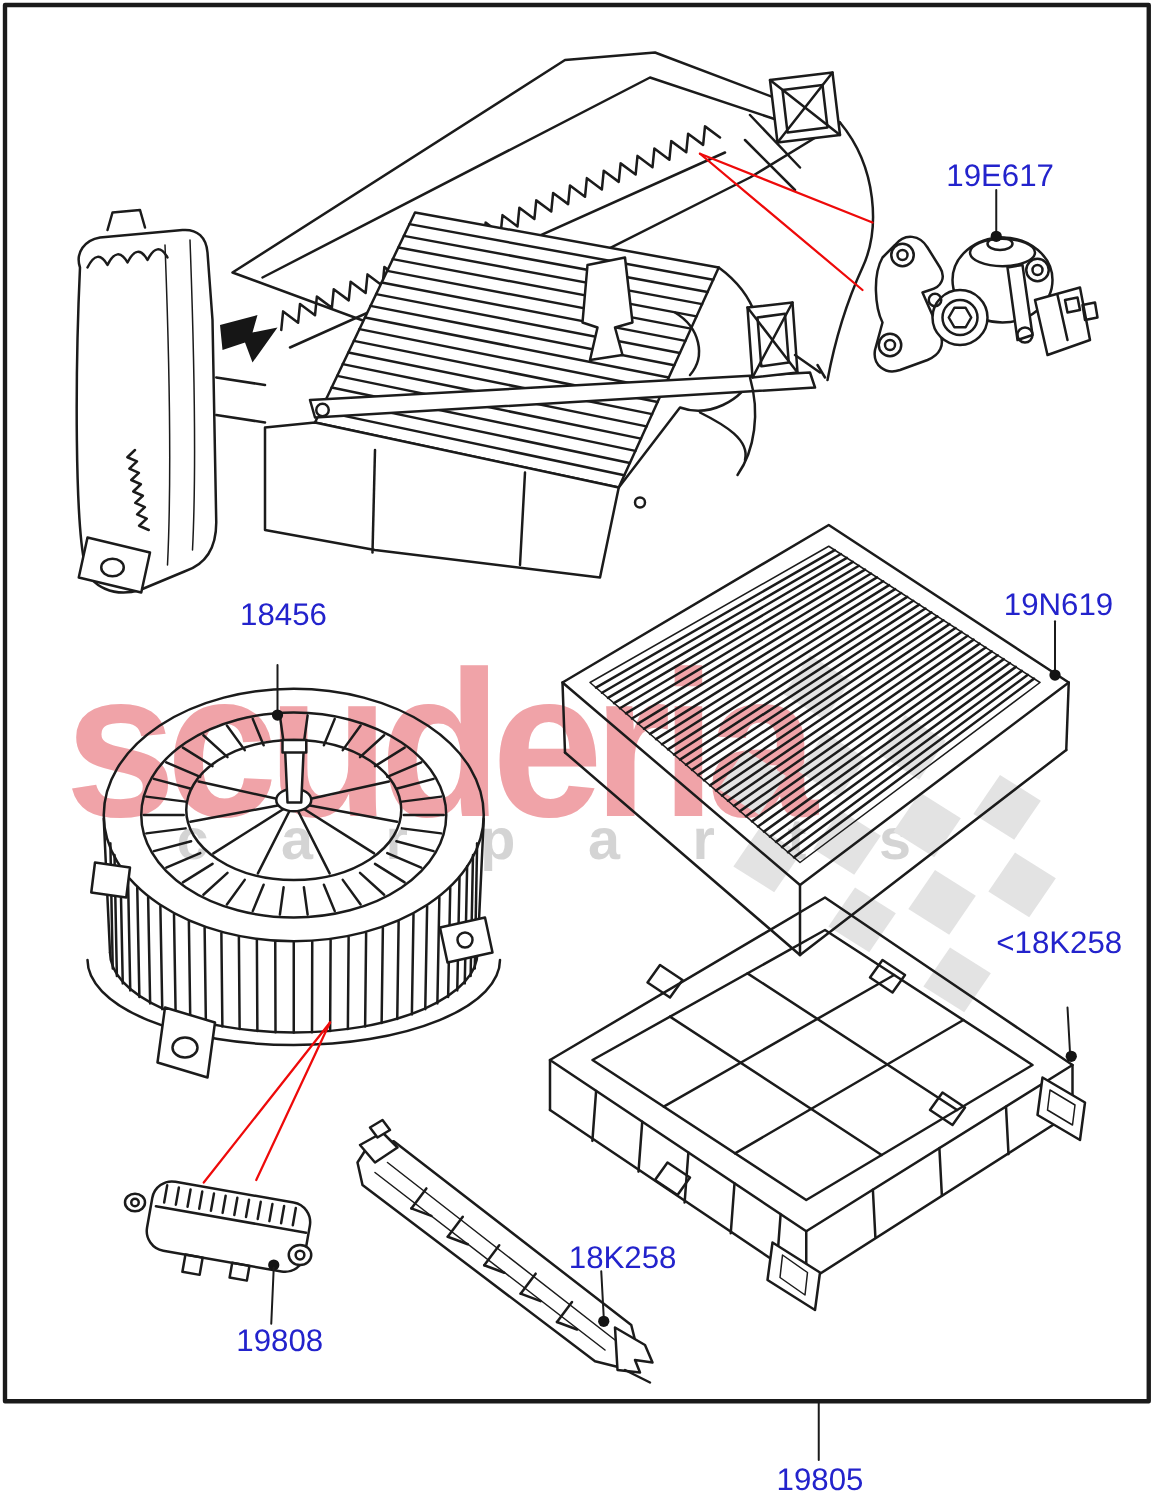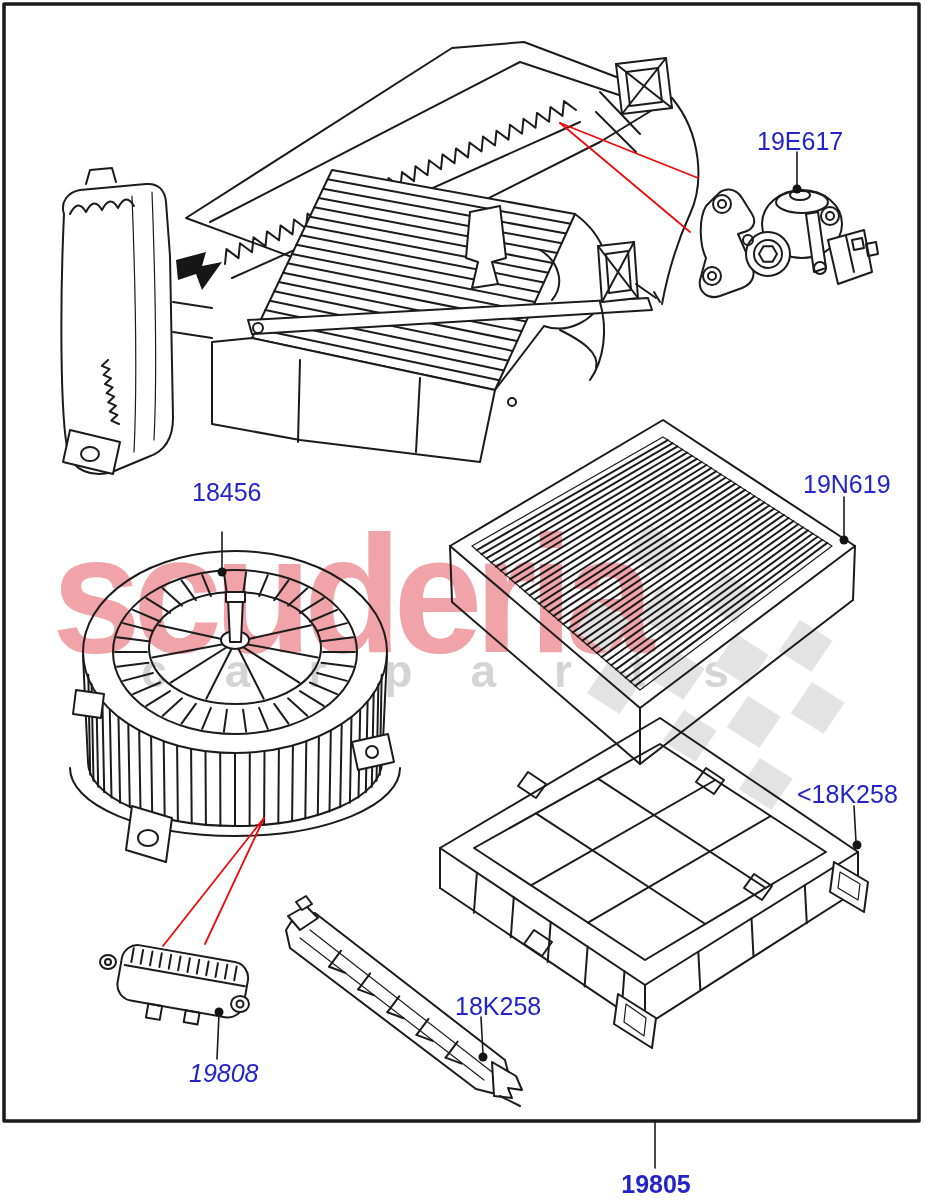--- a/index.html
+++ b/index.html
@@ -30,24 +30,24 @@
   .art .red{stroke:var(--leader-red);stroke-width:1.8;}
   .art .dot{fill:#141414;stroke:none;}
   .art .flag-cell{fill:var(--flag-gray);stroke:none;}
   .art .border-rect{stroke:var(--border);stroke-width:3.5;}
   
   .lbl{position:absolute;z-index:3;color:var(--label-blue);font-size:25px;
        line-height:1;white-space:nowrap;cursor:pointer;}
   .lbl-servo{left:757px;top:129px;}
   .lbl-blower{left:192px;top:480px;}
   .lbl-filter{left:803px;top:472px;}
-  .lbl-frame{left:797px;top:782px;text-align:center;}
+  .lbl-frame{left:797px;top:742px;text-align:center;}
   .lbl-cover{left:455px;top:994px;}
-  .lbl-resistor{left:189px;top:1061px;font-style:italic;}
-  .lbl-assembly{left:618px;top:1172px;width:76px;text-align:center;font-weight:bold;}
+  .lbl-resistor{left:189px;top:1061px;}
+  .lbl-assembly{left:618px;top:1172px;width:76px;text-align:center;}
 </style>
 </head>
 <body>
 
 <div class="page">
 
   <div class="wm-brand">scuderia</div>
   <div class="wm-tagline">
     <span class="wm-word">car</span>
     <span class="wm-word">parts</span>

